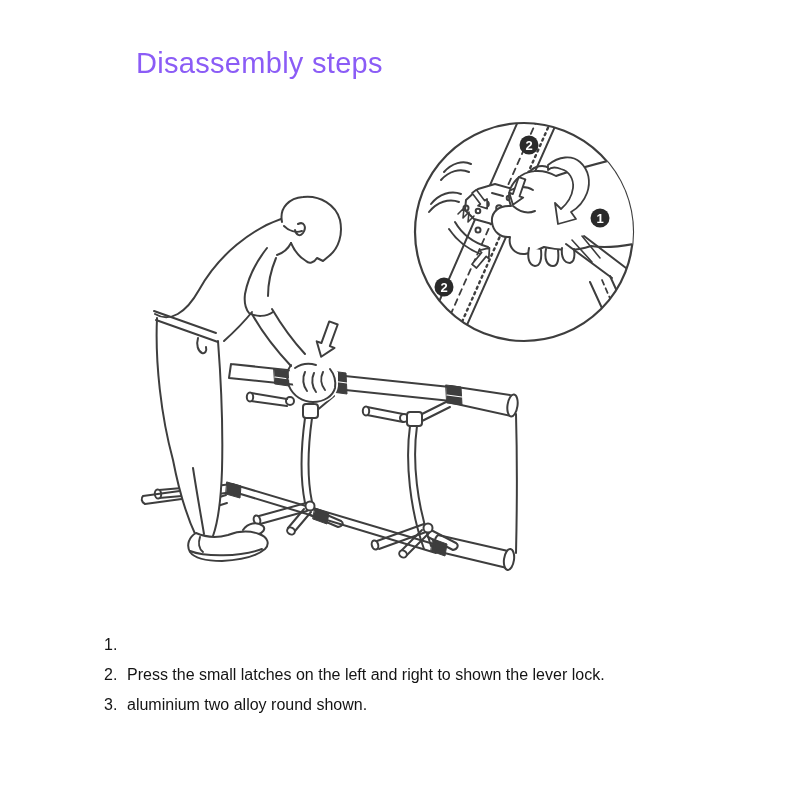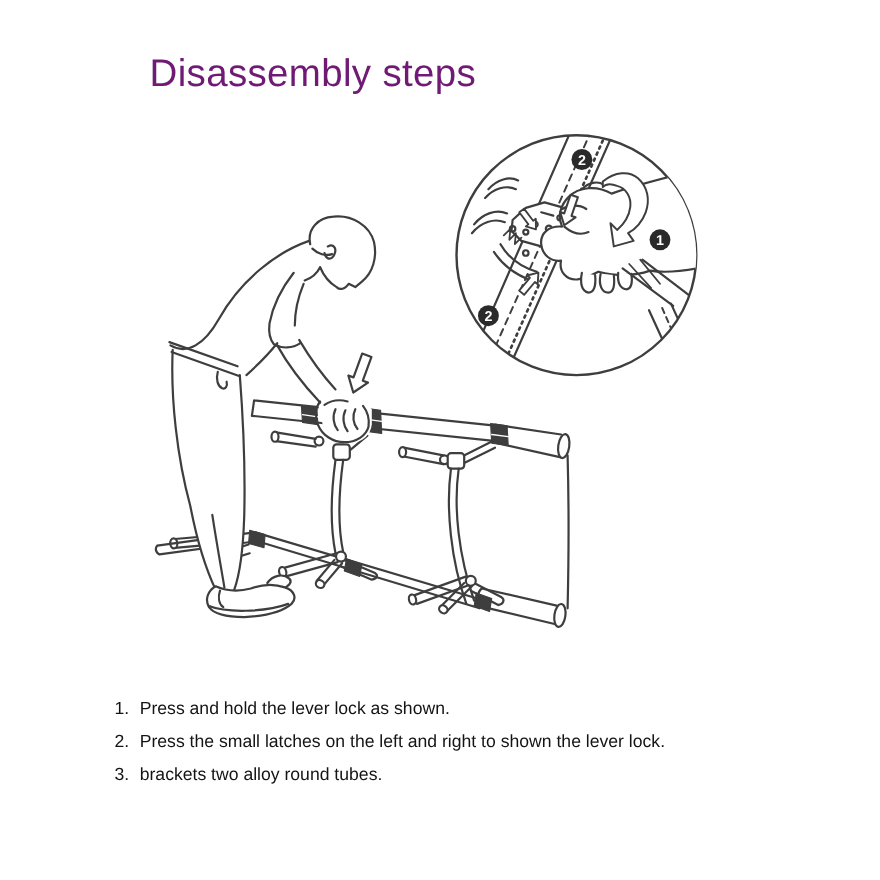--- a/index.html
+++ b/index.html
@@ -1,19 +1,19 @@
 <!DOCTYPE html>
 <html><head>
 <meta charset="utf-8">
 <style>
   html,body{margin:0;padding:0;width:800px;height:800px;background:#ffffff;overflow:hidden;}
   body{font-family:"Liberation Sans", sans-serif; position:relative; color:#161616;}
   .title{
     position:absolute; left:136px; top:47px; margin:0;
-    font-size:35px; font-weight:500; letter-spacing:.3px; color:#701a75;
+    font-size:29px; font-weight:500; letter-spacing:.3px; color:#8b5cf6;
   }
   .illustration{position:absolute; left:0; top:0; width:800px; height:800px;}
   .steps{
     position:absolute; left:104px; top:635px; margin:0; padding:0; list-style:none;
     font-size:16px; line-height:20px; color:#141414;
   }
   .step{display:flex; margin-bottom:10px;}
   .step .num{flex:none; width:23px; white-space:nowrap;}
   .step .txt{white-space:nowrap;}
   .step .txt div{white-space:nowrap;}
@@ -217,29 +217,26 @@
     <g>
       <circle cx="444" cy="287" r="9.5" fill="#2a2a2a"></circle>
       <text x="444" y="292" text-anchor="middle" font-size="13" font-weight="bold" fill="#fff">2</text>
     </g>
   </g>
 </svg>
 
 <ol class="steps">
   <li class="step">
     <span class="num">1.</span>
-    <span class="txt">
-        <div>Press and hold the lever lock as shown.</div>
-      </span>
   </li>
   <li class="step">
     <span class="num">2.</span>
     <span class="txt">
         <div>Press the small latches on the left and right to shown the lever lock.</div>
       </span>
   </li>
   <li class="step">
     <span class="num">3.</span>
     <span class="txt">
-      <div>brackets two alloy round tubes.</div>
+      <div>aluminium two alloy round shown.</div>
     </span>
   </li>
 </ol>
 
 </body></html>

